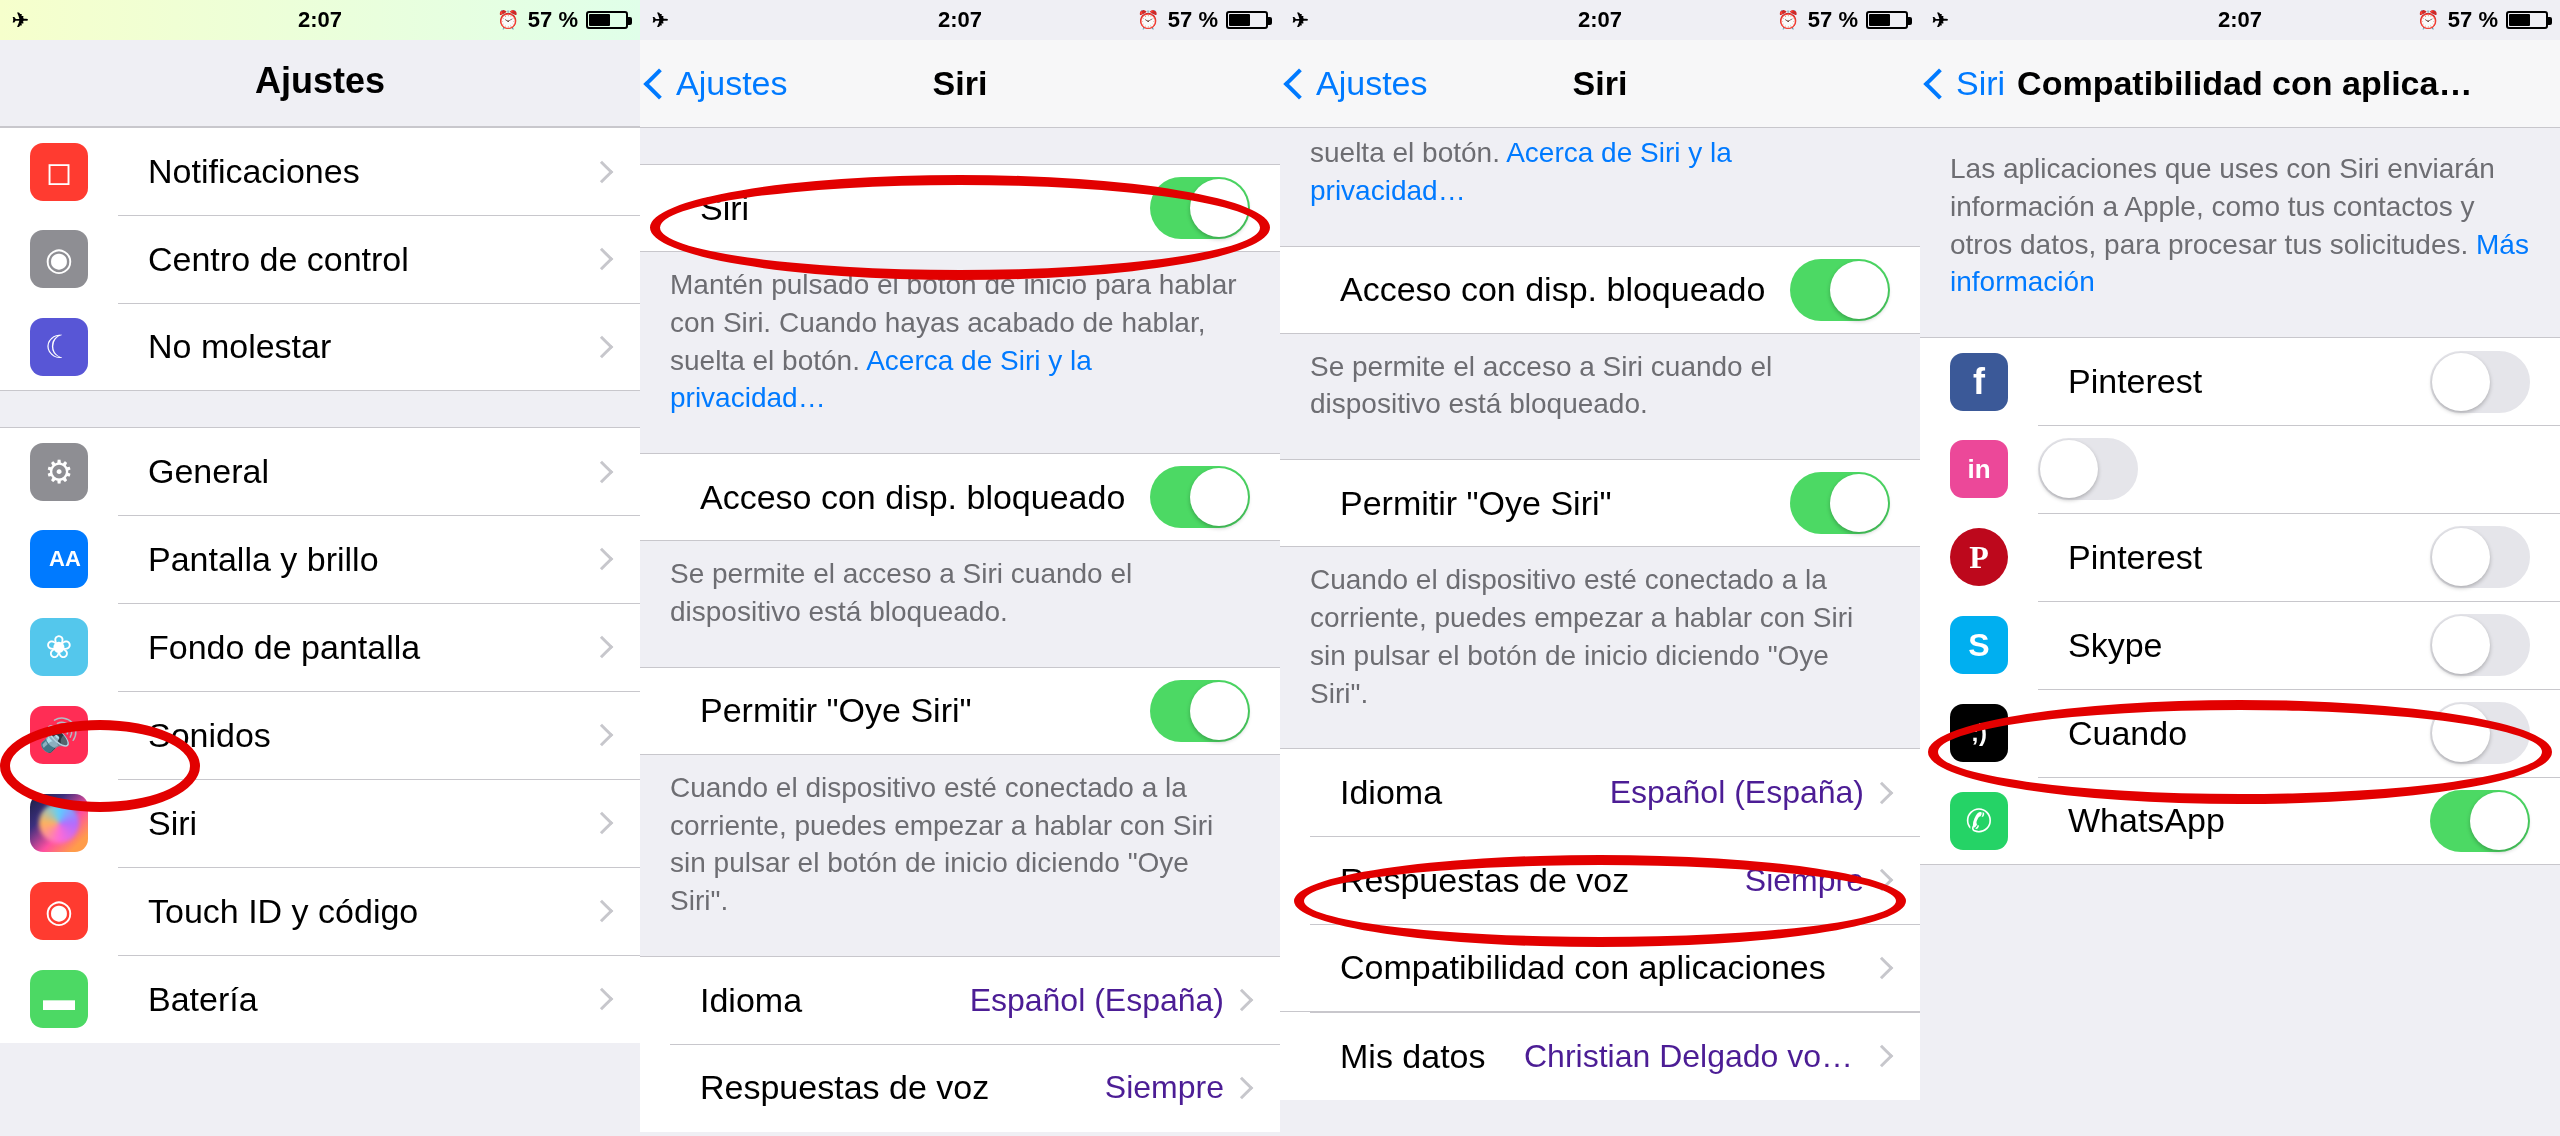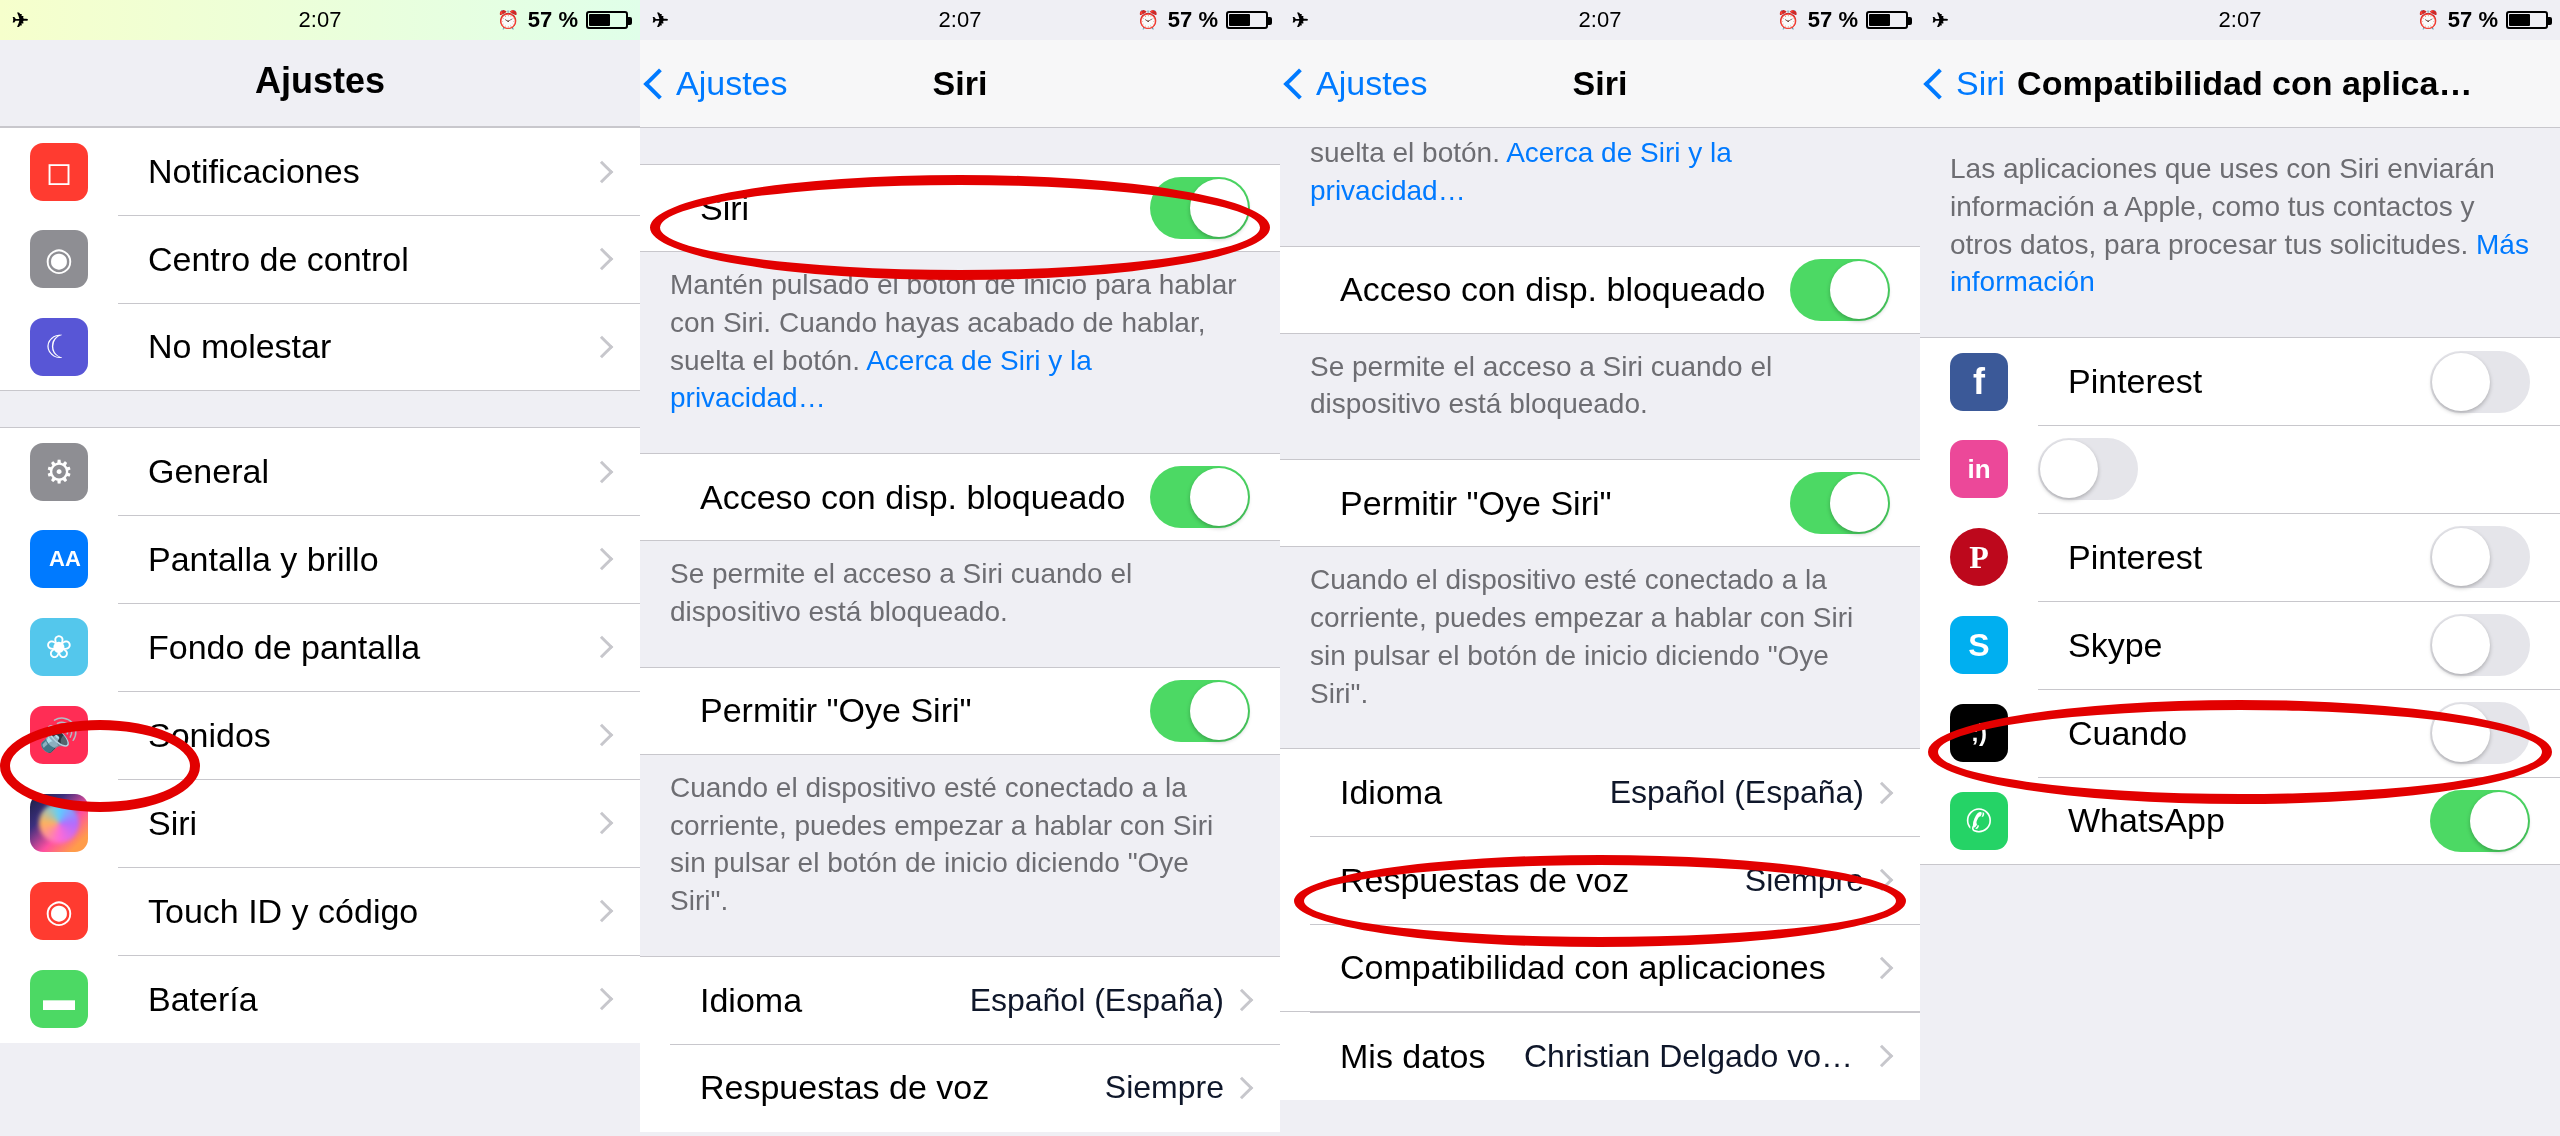--- a/index.html
+++ b/index.html
@@ -25,21 +25,21 @@
   display: flex;
   align-items: center;
   justify-content: space-between;
   padding: 0 12px;
   font-size: 22px;
   font-weight: 600;
   color: #000;
   background: transparent;
 }
 .sb-left, .sb-right { display: flex; align-items: center; gap: 8px; }
-.sb-center { position: absolute; left: 50%; transform: translateX(-50%); font-weight: 400; }
+.sb-center { position: absolute; left: 50%; transform: translateX(-50%); font-weight: 700; }
 .airplane-icon { font-size: 20px; }
 .alarm-icon { font-size: 18px; }
 .battery-shell {
   width: 42px; height: 18px; border: 2px solid #000; border-radius: 3px; position: relative; display:inline-block;
 }
 .battery-shell::after {
   content:''; position:absolute; right:-6px; top:4px; width:4px; height:8px; background:#000; border-radius:0 2px 2px 0;
 }
 .battery-fill { position:absolute; left:1px; top:1px; bottom:1px; width:55%; background:#000; border-radius:1px; }
 
@@ -86,21 +86,21 @@
 .cell.with-icon + .cell.with-icon::before { left: 118px; }
 .cell.first { border-top:1px solid #c8c7cc; }
 .cell.last { border-bottom:1px solid #c8c7cc; }
 
 .cell-icon {
   width:58px; height:58px; border-radius:13px; margin-right:30px;
   display:flex; align-items:center; justify-content:center;
   color:#fff; font-size:32px; flex-shrink:0;
 }
 .cell-label { flex:1;margin-left:30px; }
-.cell-value { color:#0f172a; margin-right:10px; font-size:32px; max-width:340px; white-space:nowrap; overflow:hidden; text-overflow:ellipsis;}
+.cell-value { color:#4c1d95; margin-right:10px; font-size:32px; max-width:340px; white-space:nowrap; overflow:hidden; text-overflow:ellipsis;}
 .chevron {
   width:16px; height:16px; border-right:3px solid #c7c7cc; border-top:3px solid #c7c7cc;
   transform:rotate(45deg); flex-shrink:0;
 }
 
 .footer-text {
   padding: 14px 30px 0; font-size:28px; color:#6d6d72; line-height:1.35;
 }
 .footer-text a, .link { color:#007aff; text-decoration:none; }
 

